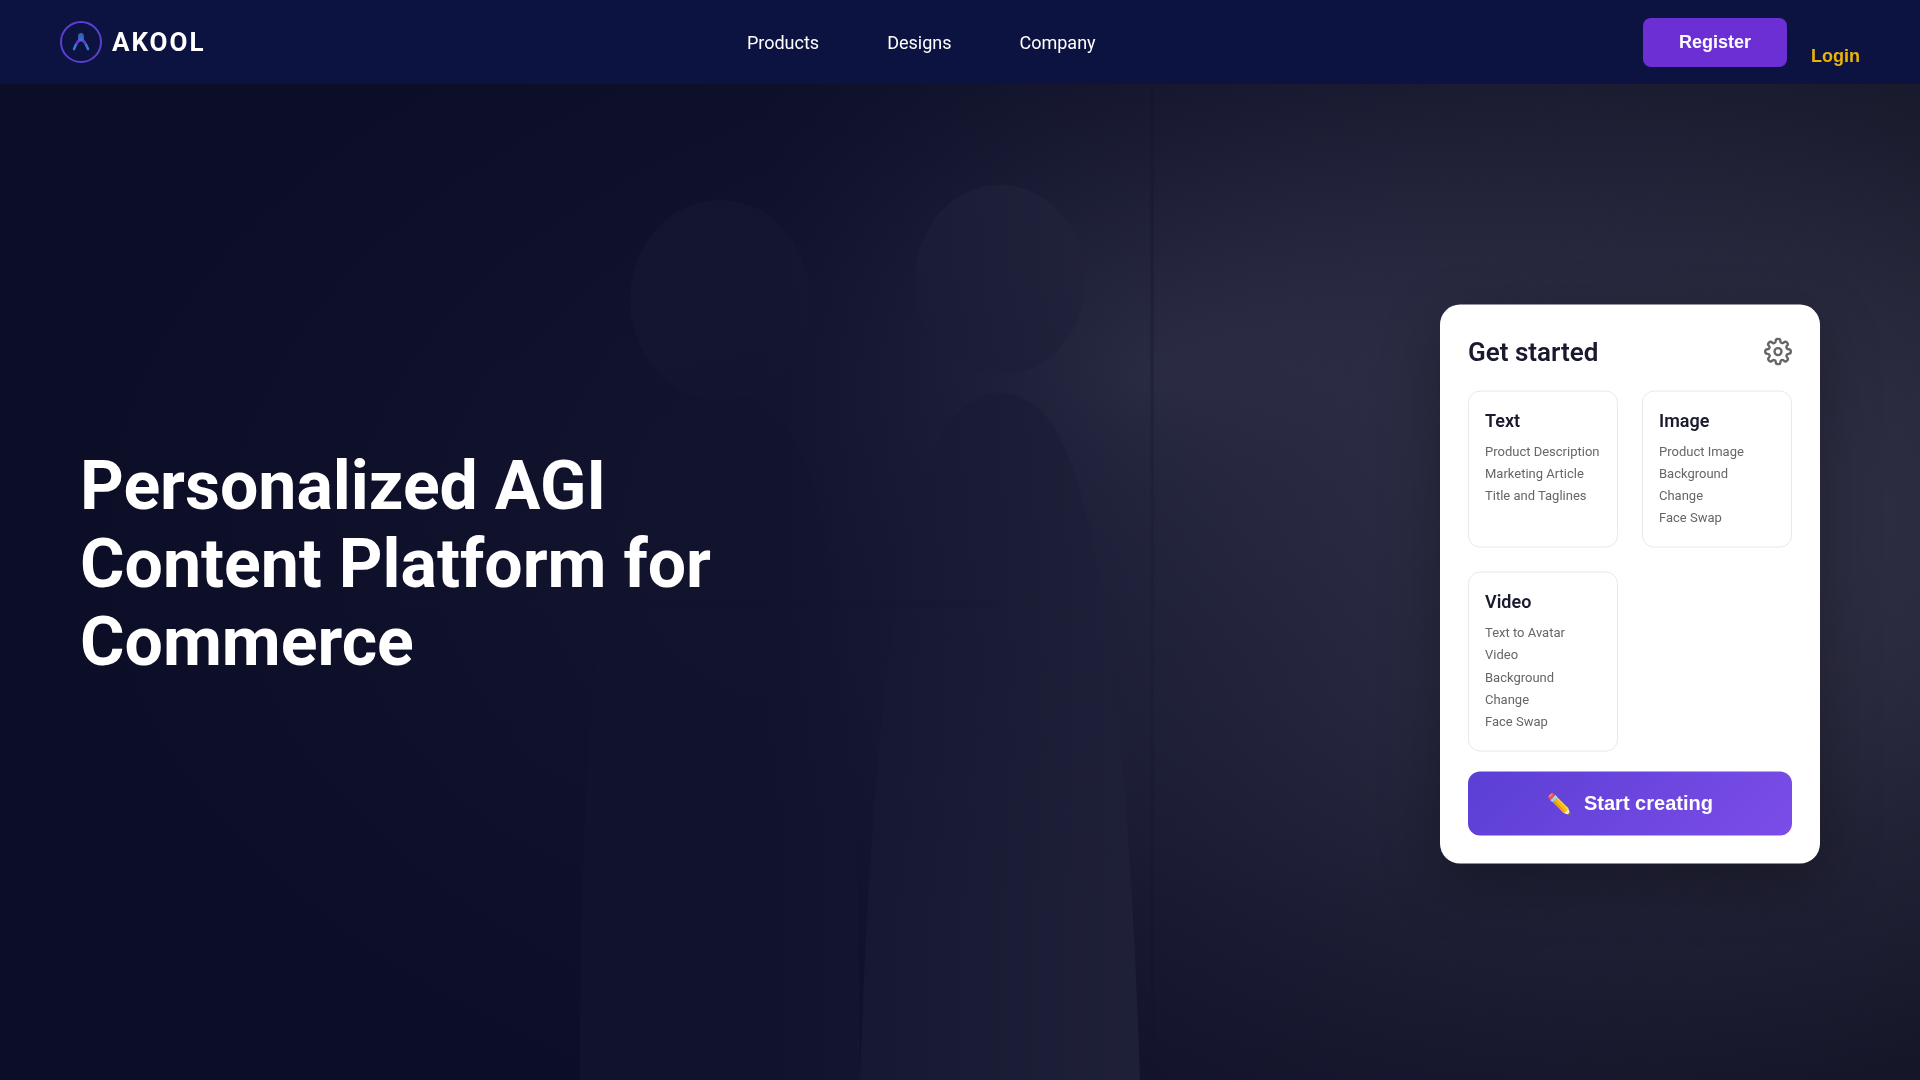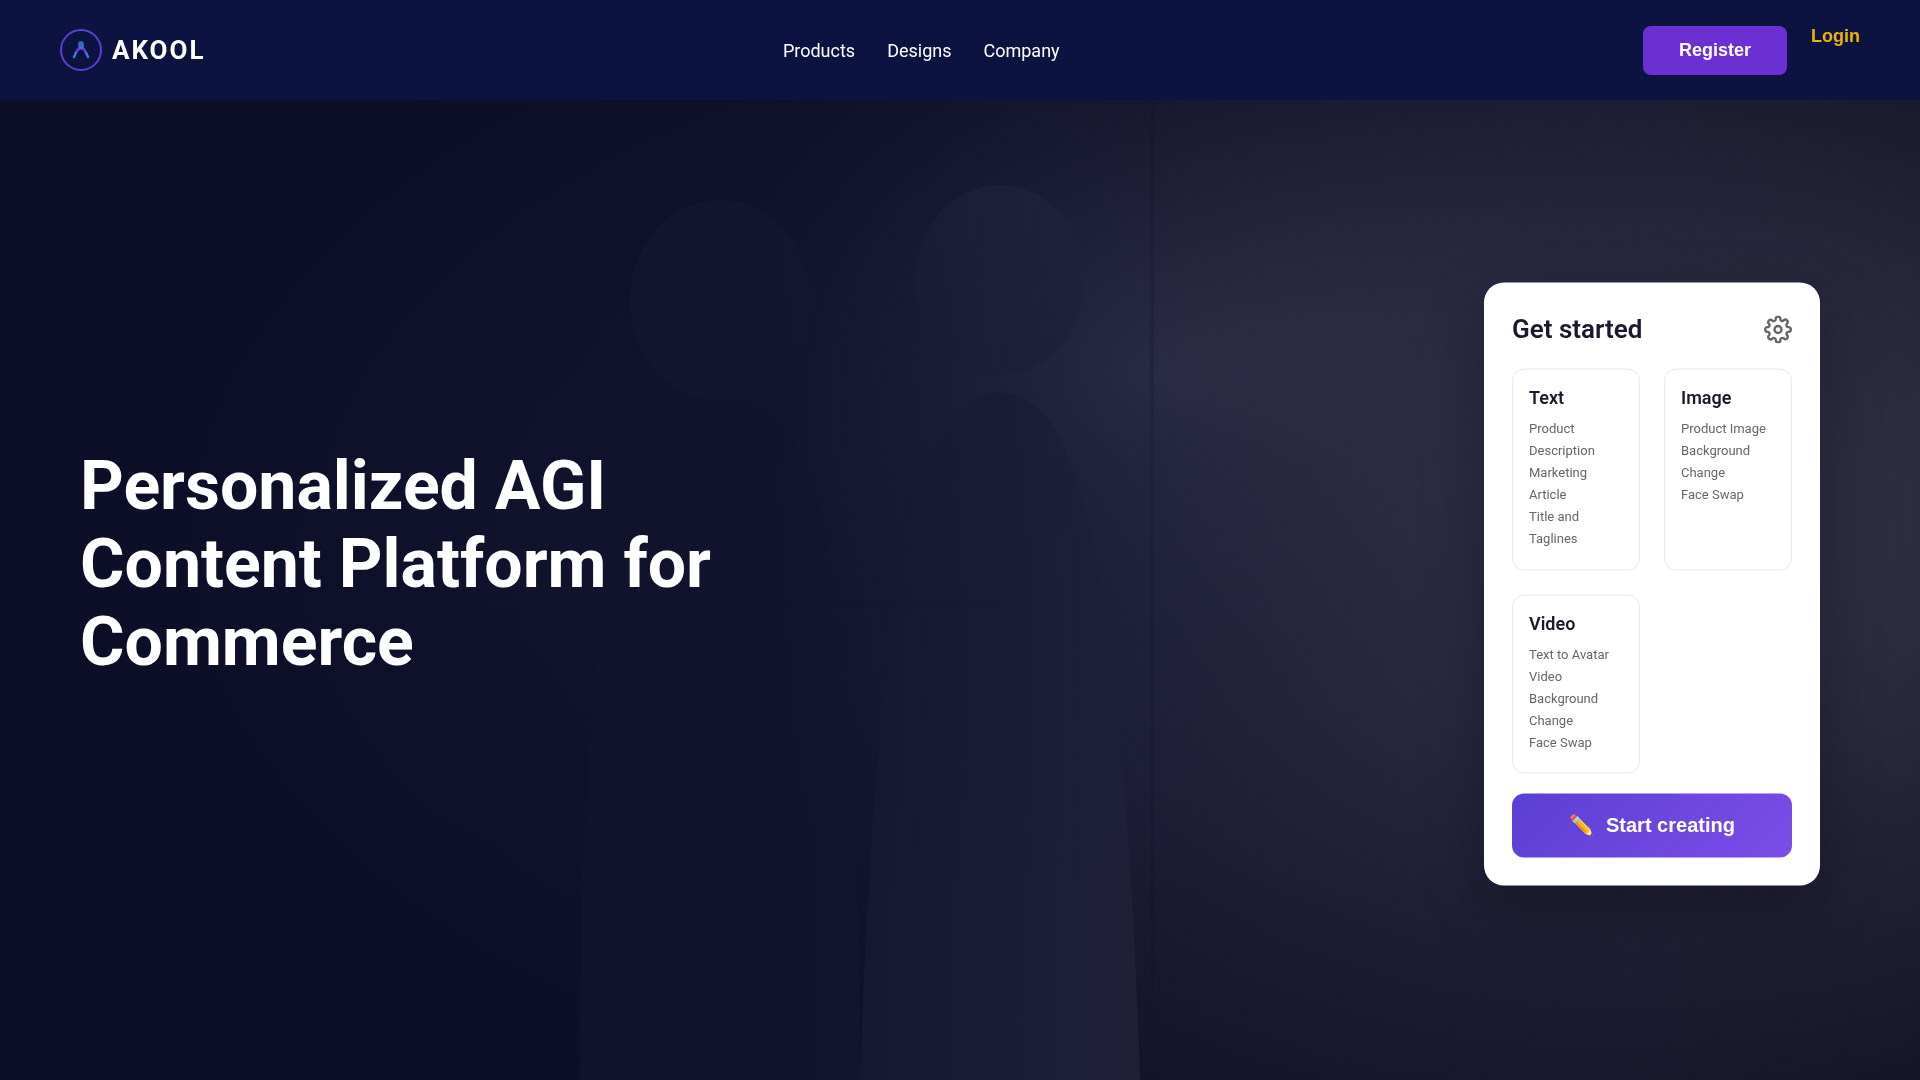--- a/index.html
+++ b/index.html
@@ -2,21 +2,21 @@
 <html><head>
   <meta charset="utf-8">
   <style>
     * { margin: 0; padding: 0; box-sizing: border-box; }
     body { width: 1920px; height: 1080px; overflow: hidden; font-family: -apple-system, BlinkMacSystemFont, 'Segoe UI', Roboto, sans-serif; }
 
     
     .header {
       position: absolute;
       top: 0; left: 0; right: 0;
-      height: 100px;
+      height: 84px;
       background: #0d1340;
       display: flex;
       align-items: center;
       justify-content: space-between;
       padding: 0 60px;
       z-index: 10;
     }
     .logo-area {
       display: flex;
       align-items: center;
@@ -28,32 +28,32 @@
     }
     .logo-text {
       font-size: 26px;
       font-weight: 700;
       color: #fff;
       letter-spacing: 2px;
     }
     .nav-links {
       display: flex;
       align-items: center;
-      gap: 32px;
+      gap: 68px;
     }
     .nav-link {
       color: #fff;
       font-size: 18px;
       font-weight: 400;
       cursor: pointer;
       text-decoration: none;
     }
     .header-actions {
       display: flex;
-      align-items: flex-start;
+      align-items: flex-end;
       gap: 24px;
       padding-left: 6px;
     }
     .register-btn {
       background: #6c2fd4;
       color: #fff;
       border: none;
       padding: 14px 36px;
       font-size: 18px;
       font-weight: 600;
@@ -135,21 +135,21 @@
       max-width: 680px;
     }
 
     
     .get-started-card {
       position: absolute;
       right: 100px;
       top: 50%;
       transform: translateY(-50%);
       margin-top: 44px;
-      width: 336px;
+      width: 380px;
       background: #fff;
       border-radius: 20px;
       padding: 32px 28px 28px;
       box-shadow: 0 20px 60px rgba(0,0,0,0.3);
       z-index: 5;
     }
     .card-header {
       display: flex;
       justify-content: space-between;
       align-items: center;

